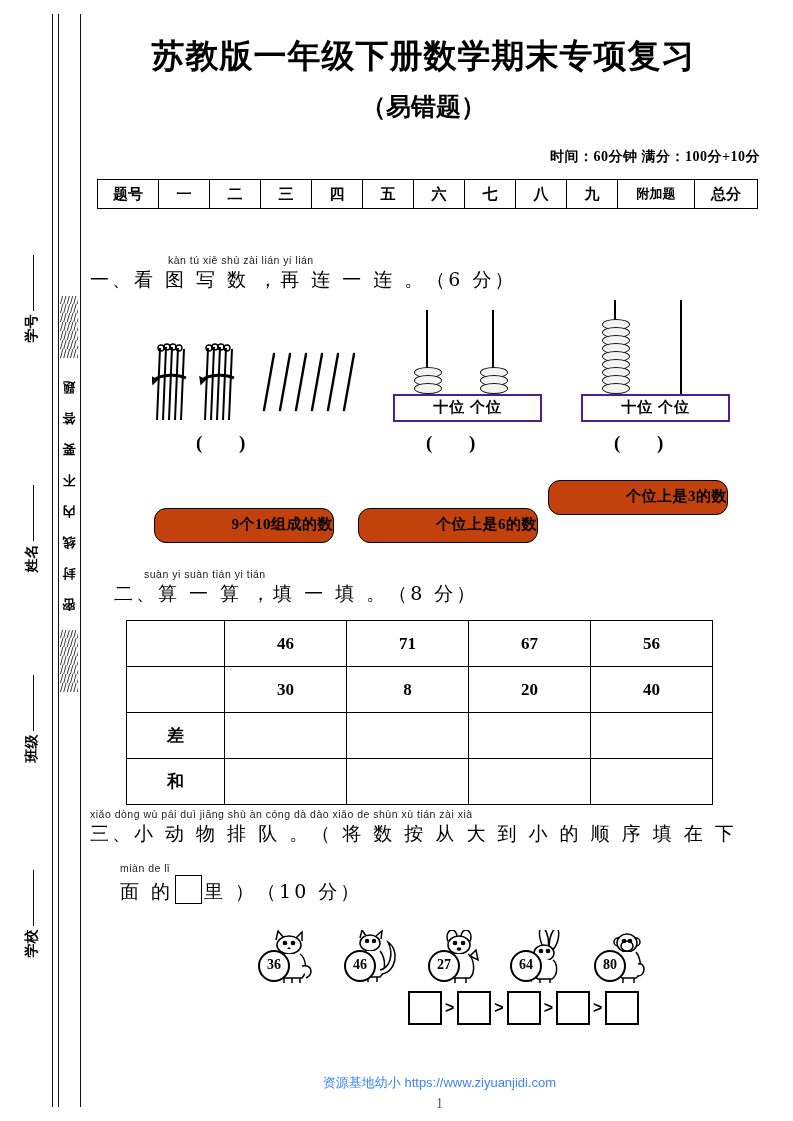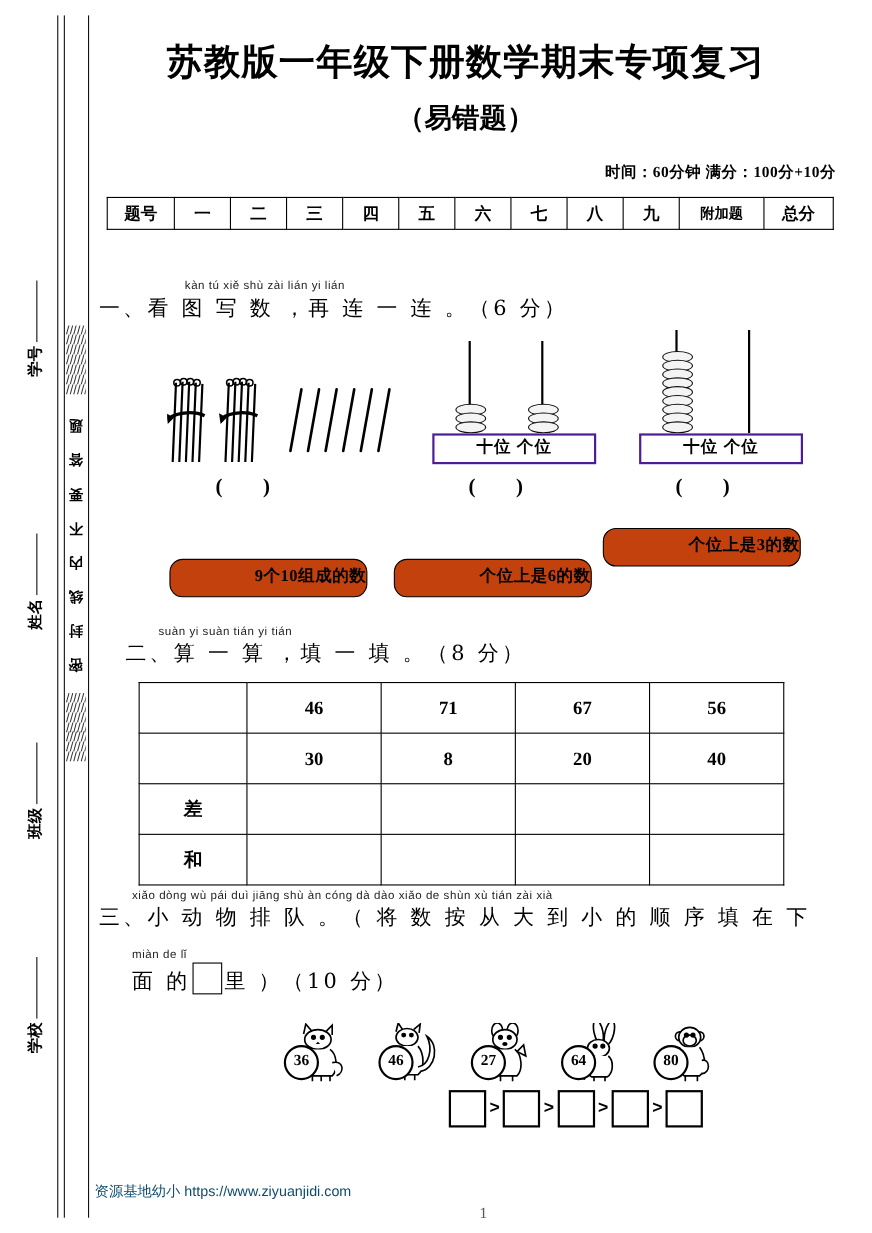--- a/index.html
+++ b/index.html
@@ -259,24 +259,24 @@
     border: 1.6px solid #000;
     vertical-align: -6px;
     margin: 0 2px;
   }
 
   
   .footer {
     position: absolute;
     left: 0; top: 1074px;
     width: 707px;
-    text-align: left;
+    text-align: center;
     font-family: "Liberation Sans", "DejaVu Sans", sans-serif;
     font-size: 13px;
-    color: #0c4a6e;
+    color: #3b82f6;
   }
   .pageno {
     position: absolute;
     left: 0; top: 1096px;
     width: 707px;
     text-align: center;
     font-size: 14px;
     color: #555;
   }
 </style>
@@ -451,21 +451,21 @@
       <td class="label-col">和</td>
       <td></td>
       <td></td>
       <td></td>
       <td></td>
     </tr>
   </tbody>
     </table>
 
   <div class="sec" style="top:808px;">
-    <div class="pinyin" style="margin-left:30px;">xiǎo dòng wù pái duì            jiāng shù àn cóng dà dào xiǎo de shùn xù tián zài xià</div>
+    <div class="pinyin" style="">xiǎo dòng wù pái duì            jiāng shù àn cóng dà dào xiǎo de shùn xù tián zài xià</div>
     <div class="sec-line">三、小 动 物 排 队 。（ 将 数 按 从 大 到 小 的 顺 序 填 在 下</div>
   </div>
   <div class="sec" style="top:862px; left:34px;">
     <div class="pinyin">miàn de             lǐ</div>
     <div class="sec-line">
       <span>面 的</span><span class="inline-box"></span><span>里 ）（10 分）</span>
     </div>
   </div>
 
   <div class="animal" style="left:172px; top:930px;">

